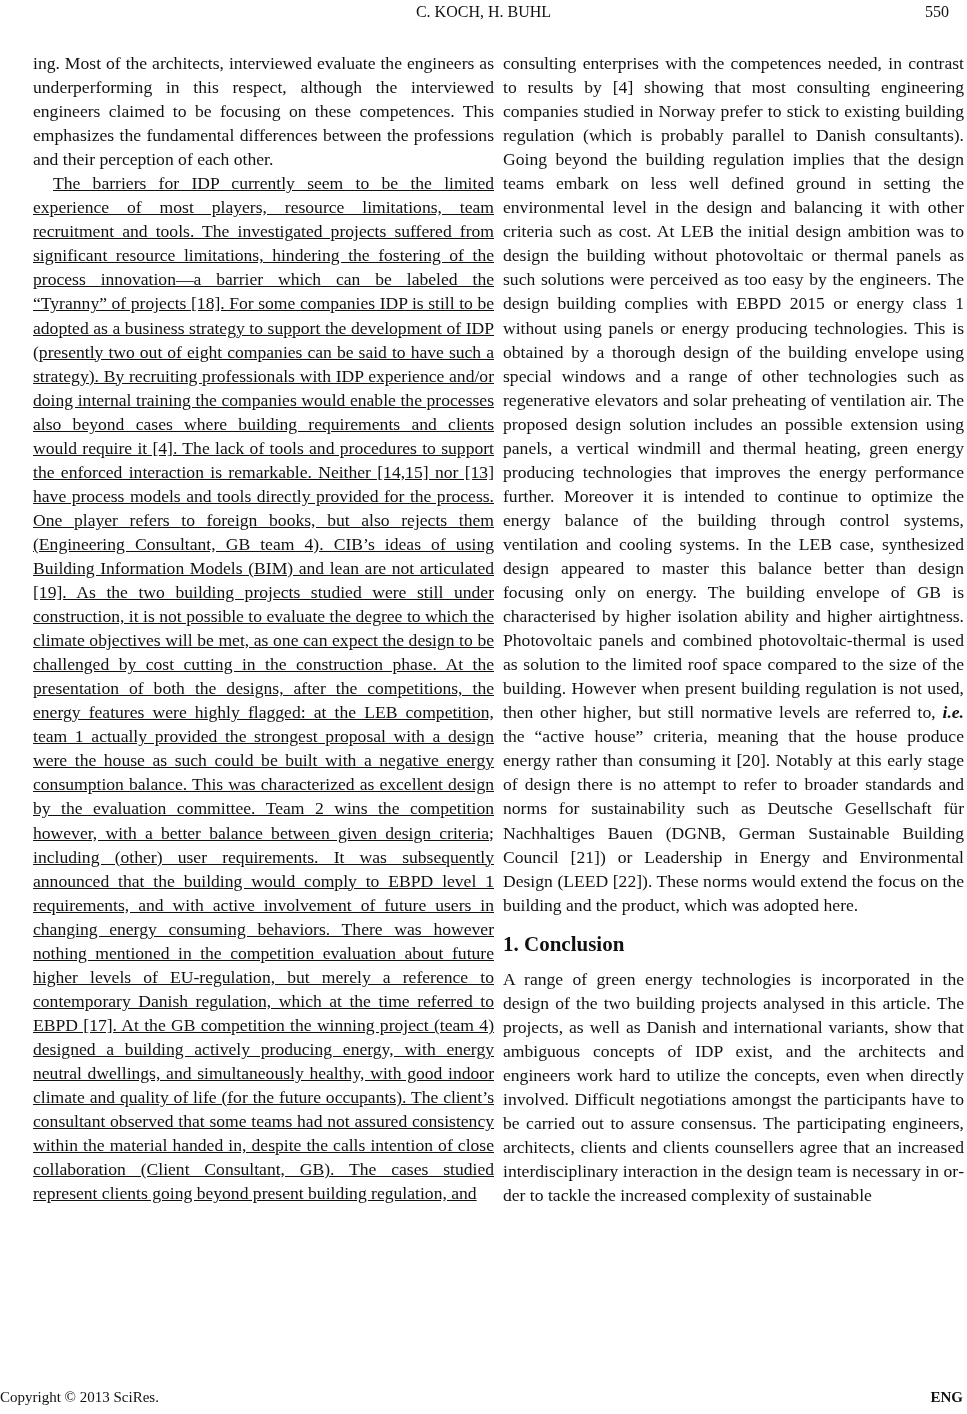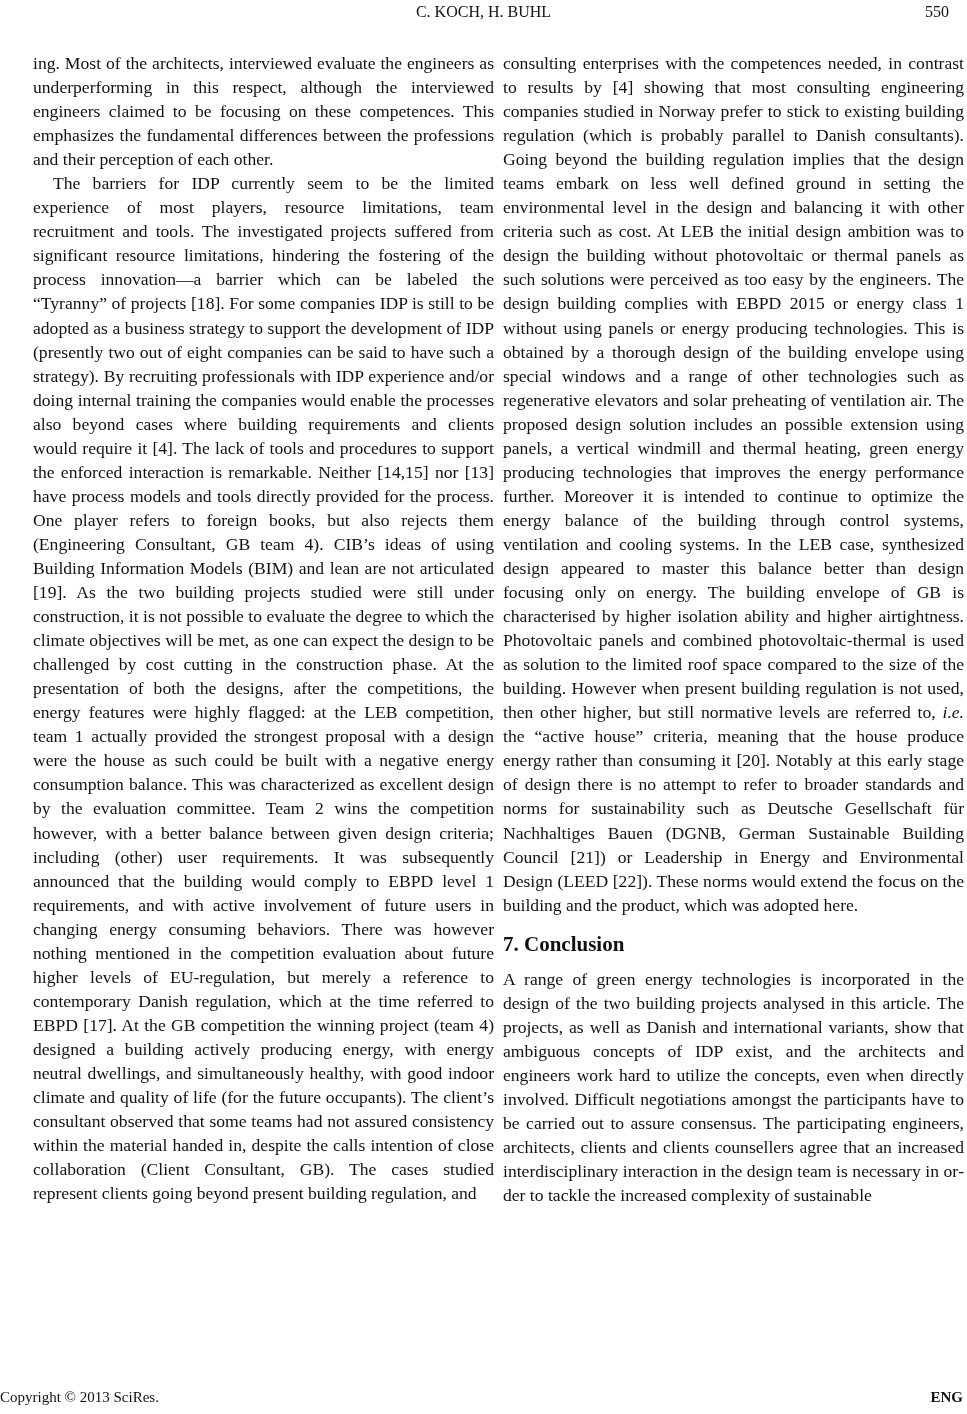--- a/index.html
+++ b/index.html
@@ -14,48 +14,48 @@
   .running-head .authors { position: absolute; left: 0; width: 967px; text-align: center; top: 0; }
   .running-head .page-no { position: absolute; right: 8px; top: 0; }
   .col {
     position: absolute; top: 51px; width: 461px;
     font-size: 17.6px; line-height: 24.05px; text-align: justify;
     hyphens: manual;
   }
   .col-left { left: 1px; margin-left: 32px; }
   .col-right { left: 503px; }
   .col p { margin: 0; }
-  .col p.indent { text-indent: 20px; }
+  .col p.indent { text-indent: 20px; text-decoration: underline; }
   .section-heading {
     font-weight: bold; font-size: 21px; line-height: 28px;
     margin: 13px 0 9px 0; text-align: left;
   }
   .footer {
     position: absolute; top: 1386px; left: 0; width: 967px; height: 22px;
     font-size: 15px; line-height: 22px;
   }
   .footer .copyright { position: absolute; left: 0; top: 0; }
   .footer .journal { position: absolute; right: 4px; top: 0; font-weight: bold; }
-  .ital { font-style: italic; }
+  .ital { font-style: italic; font-weight: bold; }
 </style>
 </head>
 <body>
 
 <div class="running-head">
   <span class="authors">C. KOCH, H. BUHL</span>
   <span class="page-no">550</span>
 </div>
 
 <div class="col col-left">
   <p>ing. Most of the architects, interviewed evaluate the en­gineers as underperforming in this respect, although the interviewed engineers claimed to be focusing on these competences. This emphasizes the fundamental differ­ences between the professions and their perception of each other.</p>
   <p class="indent">The barriers for IDP currently seem to be the limited experience of most players, resource limitations, team recruitment and tools. The investigated projects suffered from significant resource limitations, hindering the fos­tering of the process innovation—a barrier which can be labeled the “Tyranny” of projects [18]. For some compa­nies IDP is still to be adopted as a business strategy to support the development of IDP (presently two out of eight companies can be said to have such a strategy). By recruiting professionals with IDP experience and/or do­ing internal training the companies would enable the processes also beyond cases where building requirements and clients would require it [4]. The lack of tools and procedures to support the enforced interaction is re­markable. Neither [14,15] nor [13] have process models and tools directly provided for the process. One player refers to foreign books, but also rejects them (Engineer­ing Consultant, GB team 4). CIB’s ideas of using Build­ing Information Models (BIM) and lean are not articu­lated [19]. As the two building projects studied were still under construction, it is not possible to evaluate the de­gree to which the climate objectives will be met, as one can expect the design to be challenged by cost cutting in the construction phase. At the presentation of both the designs, after the competitions, the energy features were highly flagged: at the LEB competition, team 1 actually provided the strongest proposal with a design were the house as such could be built with a negative energy con­sumption balance. This was characterized as excellent design by the evaluation committee. Team 2 wins the competition however, with a better balance between given design criteria; including (other) user requirements. It was subsequently announced that the building would comply to EBPD level 1 requirements, and with active involvement of future users in changing energy consum­ing behaviors. There was however nothing mentioned in the competition evaluation about future higher levels of EU-regulation, but merely a reference to contemporary Danish regulation, which at the time referred to EBPD [17]. At the GB competition the winning project (team 4) designed a building actively producing energy, with en­ergy neutral dwellings, and simultaneously healthy, with good indoor climate and quality of life (for the future occupants). The client’s consultant observed that some teams had not assured consistency within the material handed in, despite the calls intention of close collabora­tion (Client Consultant, GB). The cases studied represent clients going beyond present building regulation, and</p>
 </div>
 
 <div class="col col-right">
   <p><span>consulting enterprises with the competences needed, in contrast to results by [4] showing that most consulting engineering companies studied in Norway prefer to stick to existing building regulation (which is probably parallel to Danish consultants). Going beyond the building regu­lation implies that the design teams embark on less well defined ground in setting the environmental level in the design and balancing it with other criteria such as cost. At LEB the initial design ambition was to design the building without photovoltaic or thermal panels as such solutions were perceived as too easy by the engineers. The design building complies with EBPD 2015 or energy class 1 without using panels or energy producing tech­nologies. This is obtained by a thorough design of the building envelope using special windows and a range of other technologies such as regenerative elevators and solar preheating of ventilation air. The proposed design solution includes an possible extension using panels, a vertical windmill and thermal heating, green energy pro­ducing technologies that improves the energy perform­ance further. Moreover it is intended to continue to opti­mize the energy balance of the building through control systems, ventilation and cooling systems. In the LEB case, synthesized design appeared to master this balance better than design focusing only on energy. The building envelope of GB is characterised by higher isolation abil­ity and higher airtightness. Photovoltaic panels and com­bined photovoltaic-thermal is used as solution to the lim­ited roof space compared to the size of the building. However when present building regulation is not used, then other higher, but still normative levels are referred to, </span><span class="ital">i.e.</span><span> the “active house” criteria, meaning that the house produce energy rather than consuming it [20]. Notably at this early stage of design there is no attempt to refer to broader standards and norms for sustainability such as Deutsche Gesellschaft für Nachhaltiges Bauen (DGNB, German Sustainable Building Council [21]) or Leader­ship in Energy and Environmental Design (LEED [22]). These norms would extend the focus on the building and the product, which was adopted here.</span></p>
-  <h2 class="section-heading">7. Conclusion</h2>
+  <h2 class="section-heading">1. Conclusion</h2>
   <p>A range of green energy technologies is incorporated in the design of the two building projects analysed in this article. The projects, as well as Danish and international variants, show that ambiguous concepts of IDP exist, and the architects and engineers work hard to utilize the con­cepts, even when directly involved. Difficult negotiations amongst the participants have to be carried out to assure consensus. The participating engineers, architects, clients and clients counsellers agree that an increased interdisci­plinary interaction in the design team is necessary in or­der to tackle the increased complexity of sustainable</p>
 </div>
 
 <div class="footer">
   <span class="copyright">Copyright © 2013 SciRes.</span>
   <span class="journal">ENG</span>
 </div>
 
 </body></html>

